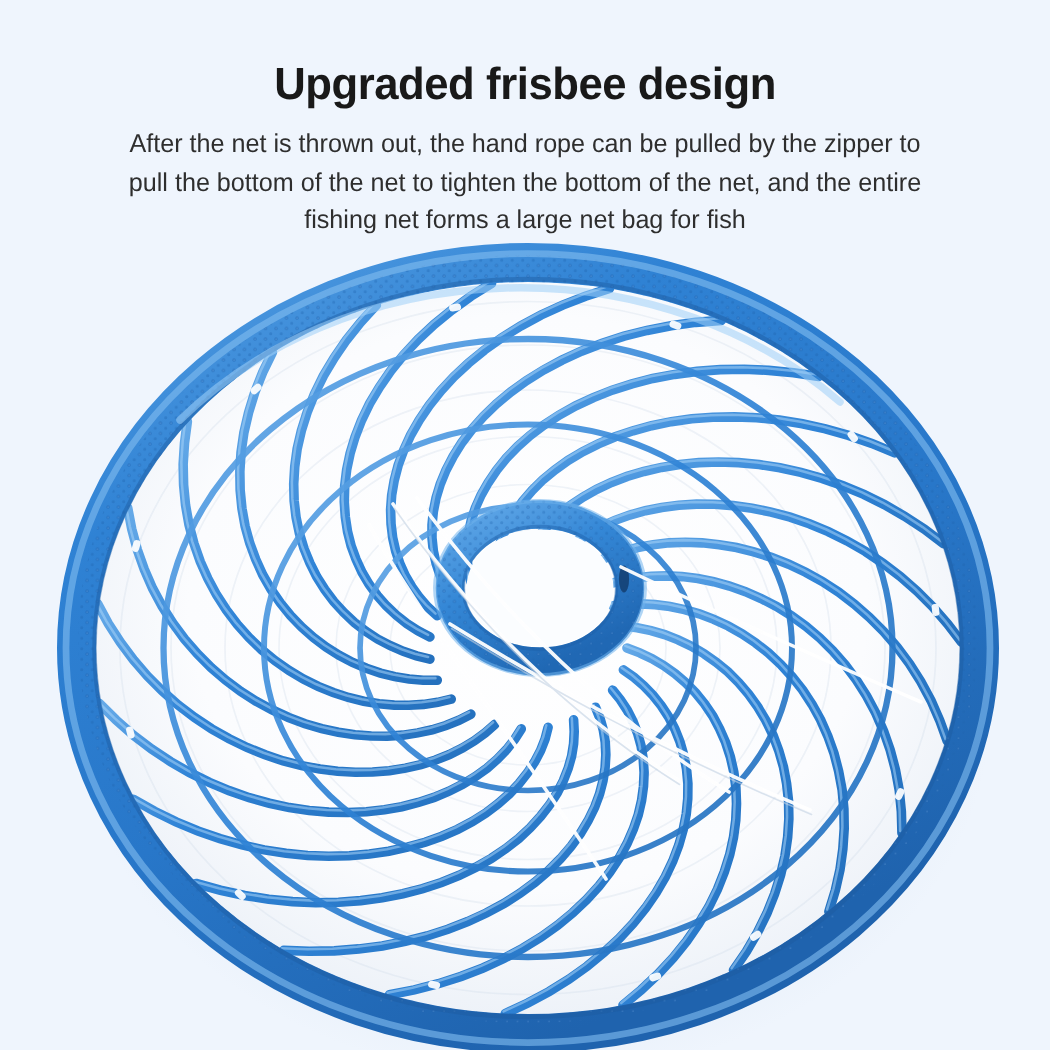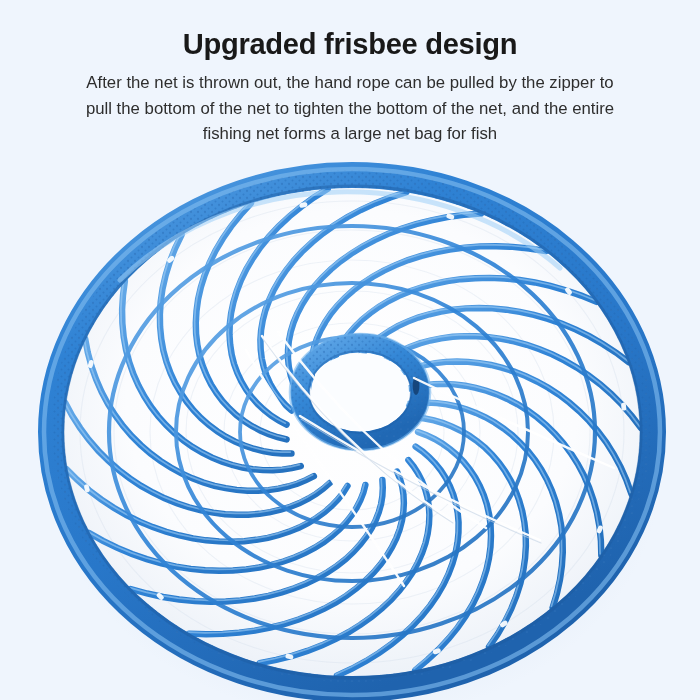--- a/index.html
+++ b/index.html
@@ -18,21 +18,21 @@
     height: 700px;
     background: #eff5fd;
     overflow: hidden;
   }
   .text-block {
     position: absolute;
     top: 0;
     left: 0;
     width: 700px;
     text-align: center;
-    padding-top: 26px;
+    padding-top: 39px;
     box-sizing: border-box;
     z-index: 5;
   }
   .headline {
     font-family: "Liberation Sans", sans-serif;
     font-size: 30px;
     font-weight: bold;
     color: #191919;
     letter-spacing: -0.3px;
     line-height: 36px;

